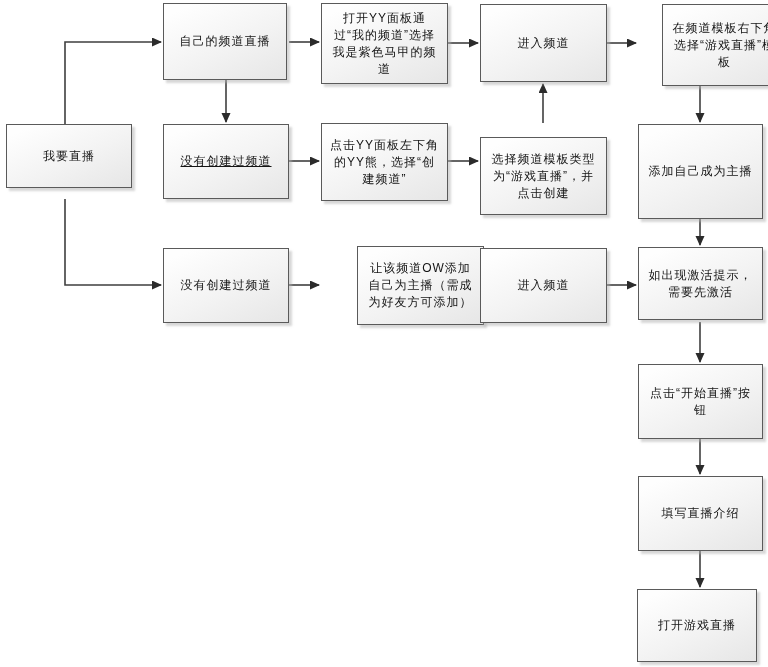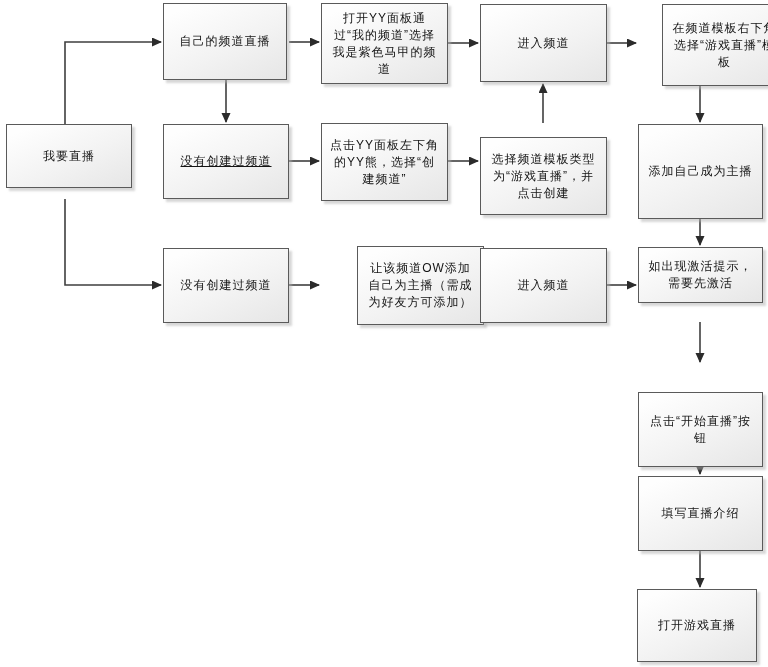--- a/index.html
+++ b/index.html
@@ -107,24 +107,24 @@
       </div>
       <div class="node" style="left: 163px; top: 248px; width: 126px; height: 75px;">
         <span>没有创建过频道</span>
       </div>
       <div class="node" style="left: 321px; top: 246px; width: 127px; height: 79px; margin-left: 36px;">
         <span>让该频道OW添加自己为主播（需成为好友方可添加）</span>
       </div>
       <div class="node" style="left: 480px; top: 248px; width: 127px; height: 75px;">
         <span>进入频道</span>
       </div>
-      <div class="node" style="left: 638px; top: 247px; width: 125px; height: 56px; justify-content: center;">
+      <div class="node" style="left: 638px; top: 247px; width: 125px; height: 73px; justify-content: center;">
         <span>如出现激活提示，需要先激活</span>
       </div>
-      <div class="node" style="left: 638px; top: 364px; width: 125px; height: 75px; margin-top: 28px;">
+      <div class="node" style="left: 638px; top: 364px; width: 125px; height: 75px;">
         <span>点击“开始直播”按钮</span>
       </div>
       <div class="node" style="left: 638px; top: 476px; width: 125px; height: 75px; text-align: right;">
         <span>填写直播介绍</span>
       </div>
       <div class="node" style="left: 637px; top: 589px; width: 120px; height: 73px;">
         <span>打开游戏直播</span>
       </div>
     </div>
 </div>

